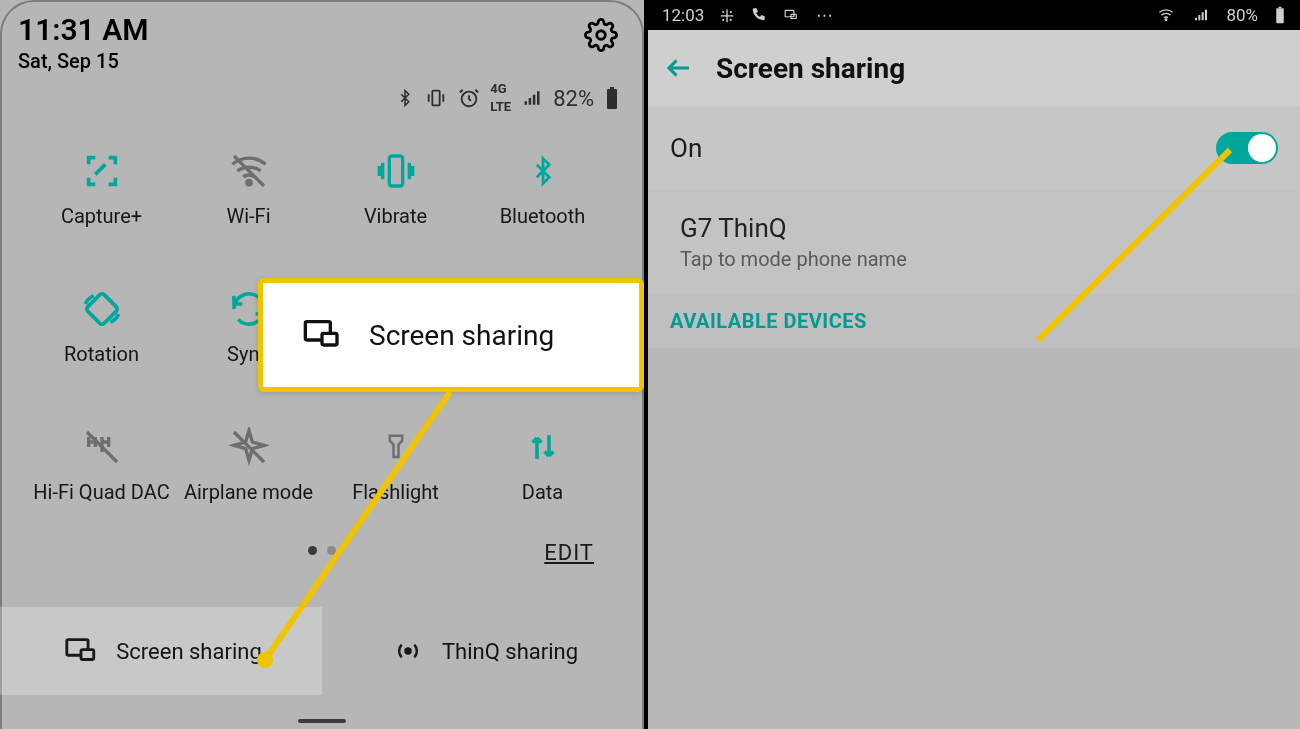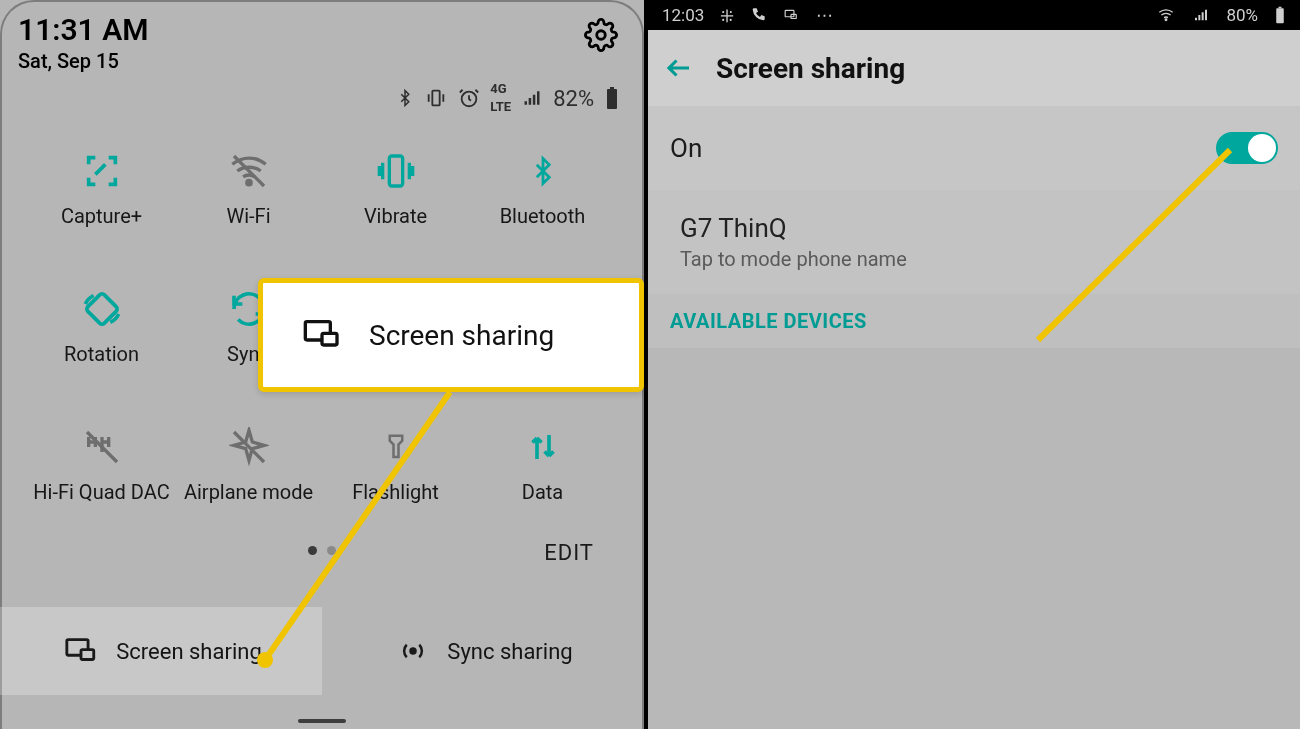--- a/index.html
+++ b/index.html
@@ -48,21 +48,21 @@
     color: #171717; font-size: 20px; text-align: center;
   }
   .qs .ic { height: 42px; display:flex; align-items:center; justify-content:center; }
 
   .pager {
     position: absolute; bottom: 174px; left: 50%; transform: translateX(-50%);
     display:flex; gap:10px;
   }
   .dot { width:9px; height:9px; border-radius:50%; background:#3a3a3a; }
   .dot.off { background:#8a8a8a; }
-  .edit { position:absolute; right: 50px; bottom: 164px; font-size: 22px; letter-spacing:1px; color:#1a1a1a; }
+  .edit { position:absolute; right: 50px; bottom: 164px; font-size: 22px; letter-spacing:1px; color:#1a1a1a;text-decoration:underline; }
 
   .share-row {
     position: absolute; bottom: 34px; left: 0; right: 0; height: 88px;
     display: flex; align-items: center;
   }
   .share-btn {
     flex:1; height:100%; display:flex; align-items:center; justify-content:center; gap:14px;
     font-size:22px; color:#141414;
   }
   .share-btn.hl { background: rgba(255,255,255,0.25); }
@@ -311,21 +311,21 @@
         </span>
       <span>Screen sharing</span>
     </div>
     <div class="share-btn">
       <span>
           <svg width="40" height="30" viewBox="0 0 24 24" fill="none" stroke="#1a1a1a" stroke-width="2">
             <circle cx="12" cy="12" r="2" fill="#1a1a1a"></circle>
             <path d="M7 7a7 7 0 0 0 0 10M17 7a7 7 0 0 1 0 10"></path>
           </svg>
         </span>
-      <span>Sync sharing</span>
+      <span>ThinQ sharing</span>
     </div>
   </div>
 
   <div class="handle"></div>
 
   <svg class="leader1" width="648" height="729" style="left:0;top:0">
     <line x1="265" y1="660" x2="450" y2="392" stroke="#f0c400" stroke-width="6"></line>
     <circle cx="265" cy="660" r="8" fill="#f0c400"></circle>
   </svg>
   <div class="callout">

